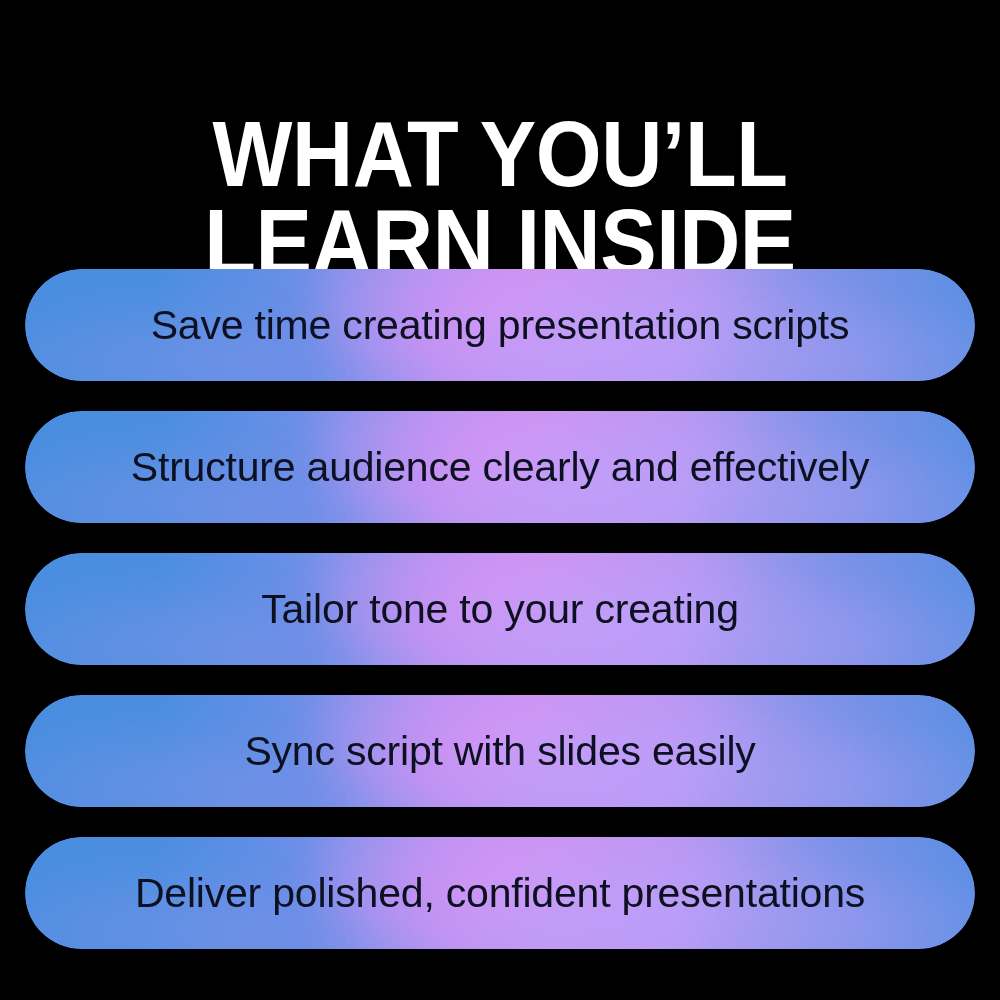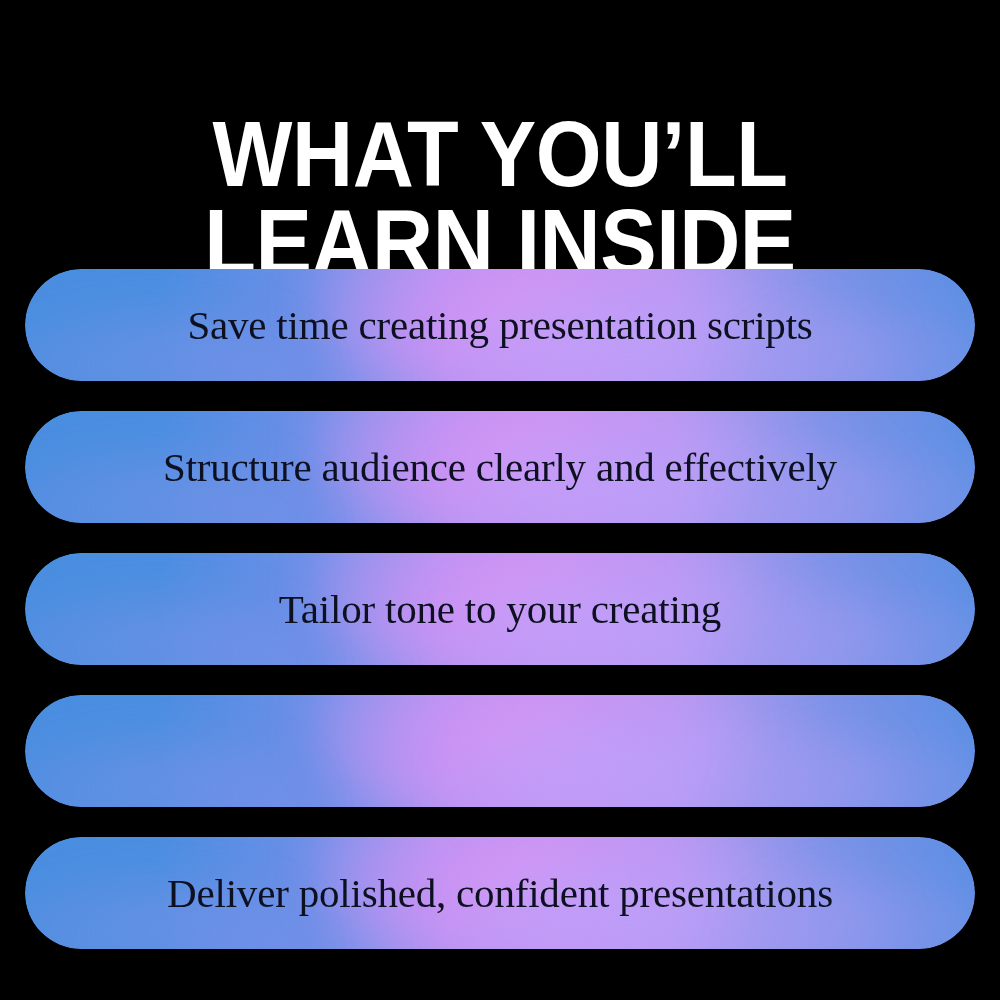--- a/index.html
+++ b/index.html
@@ -148,21 +148,21 @@
                 rgba(160,156,240,0) 100%);
     filter: blur(24px);
     z-index: 1;
     pointer-events: none;
   }
 
   .pill-label {
     position: relative;
     z-index: 3;
     color: #0d1020;
-    font-family: Liberation Serif, serif;
+    font-family: Liberation Sans, sans-serif;
     font-weight: 400;
     font-size: 41px;
     line-height: 1;
     letter-spacing: -0.2px;
     white-space: nowrap;
     text-align: center;
     user-select: none;
   }
 </style>
 </head>
@@ -203,20 +203,21 @@
       <div class="pill-bloom-d"></div>
       <span class="pill-label">Tailor tone to your creating</span>
     </div>
 
     <div class="pill">
       <div class="pill-bg"></div>
       <div class="pill-bloom-a"></div>
       <div class="pill-bloom-b"></div>
       <div class="pill-bloom-c"></div>
       <div class="pill-bloom-d"></div>
+      <span class="pill-label">Sync script with slides easily</span>
     </div>
 
     <div class="pill">
       <div class="pill-bg"></div>
       <div class="pill-bloom-a"></div>
       <div class="pill-bloom-b"></div>
       <div class="pill-bloom-c"></div>
       <div class="pill-bloom-d"></div>
       <span class="pill-label">Deliver polished, confident presentations</span>
     </div>

